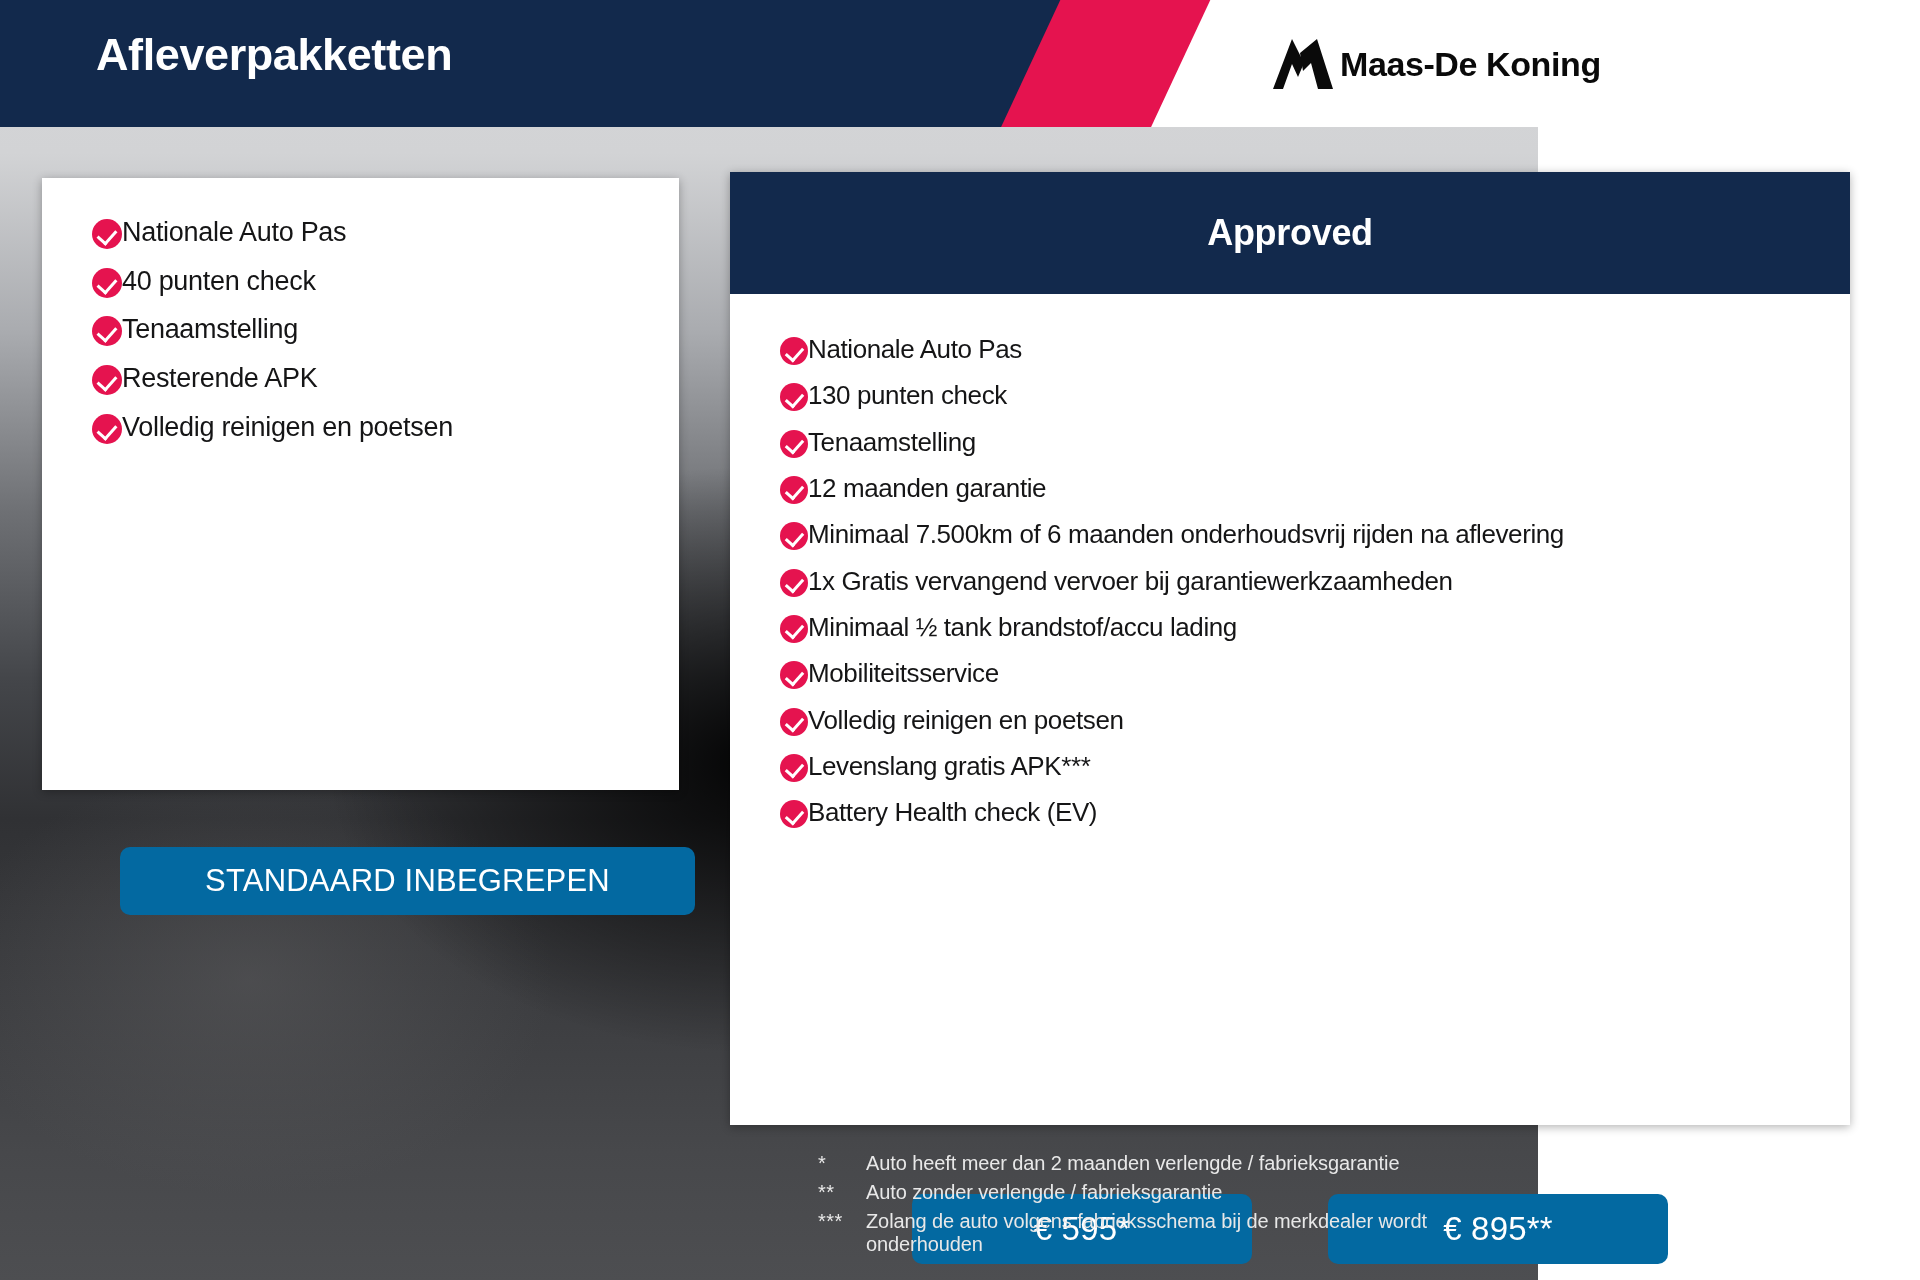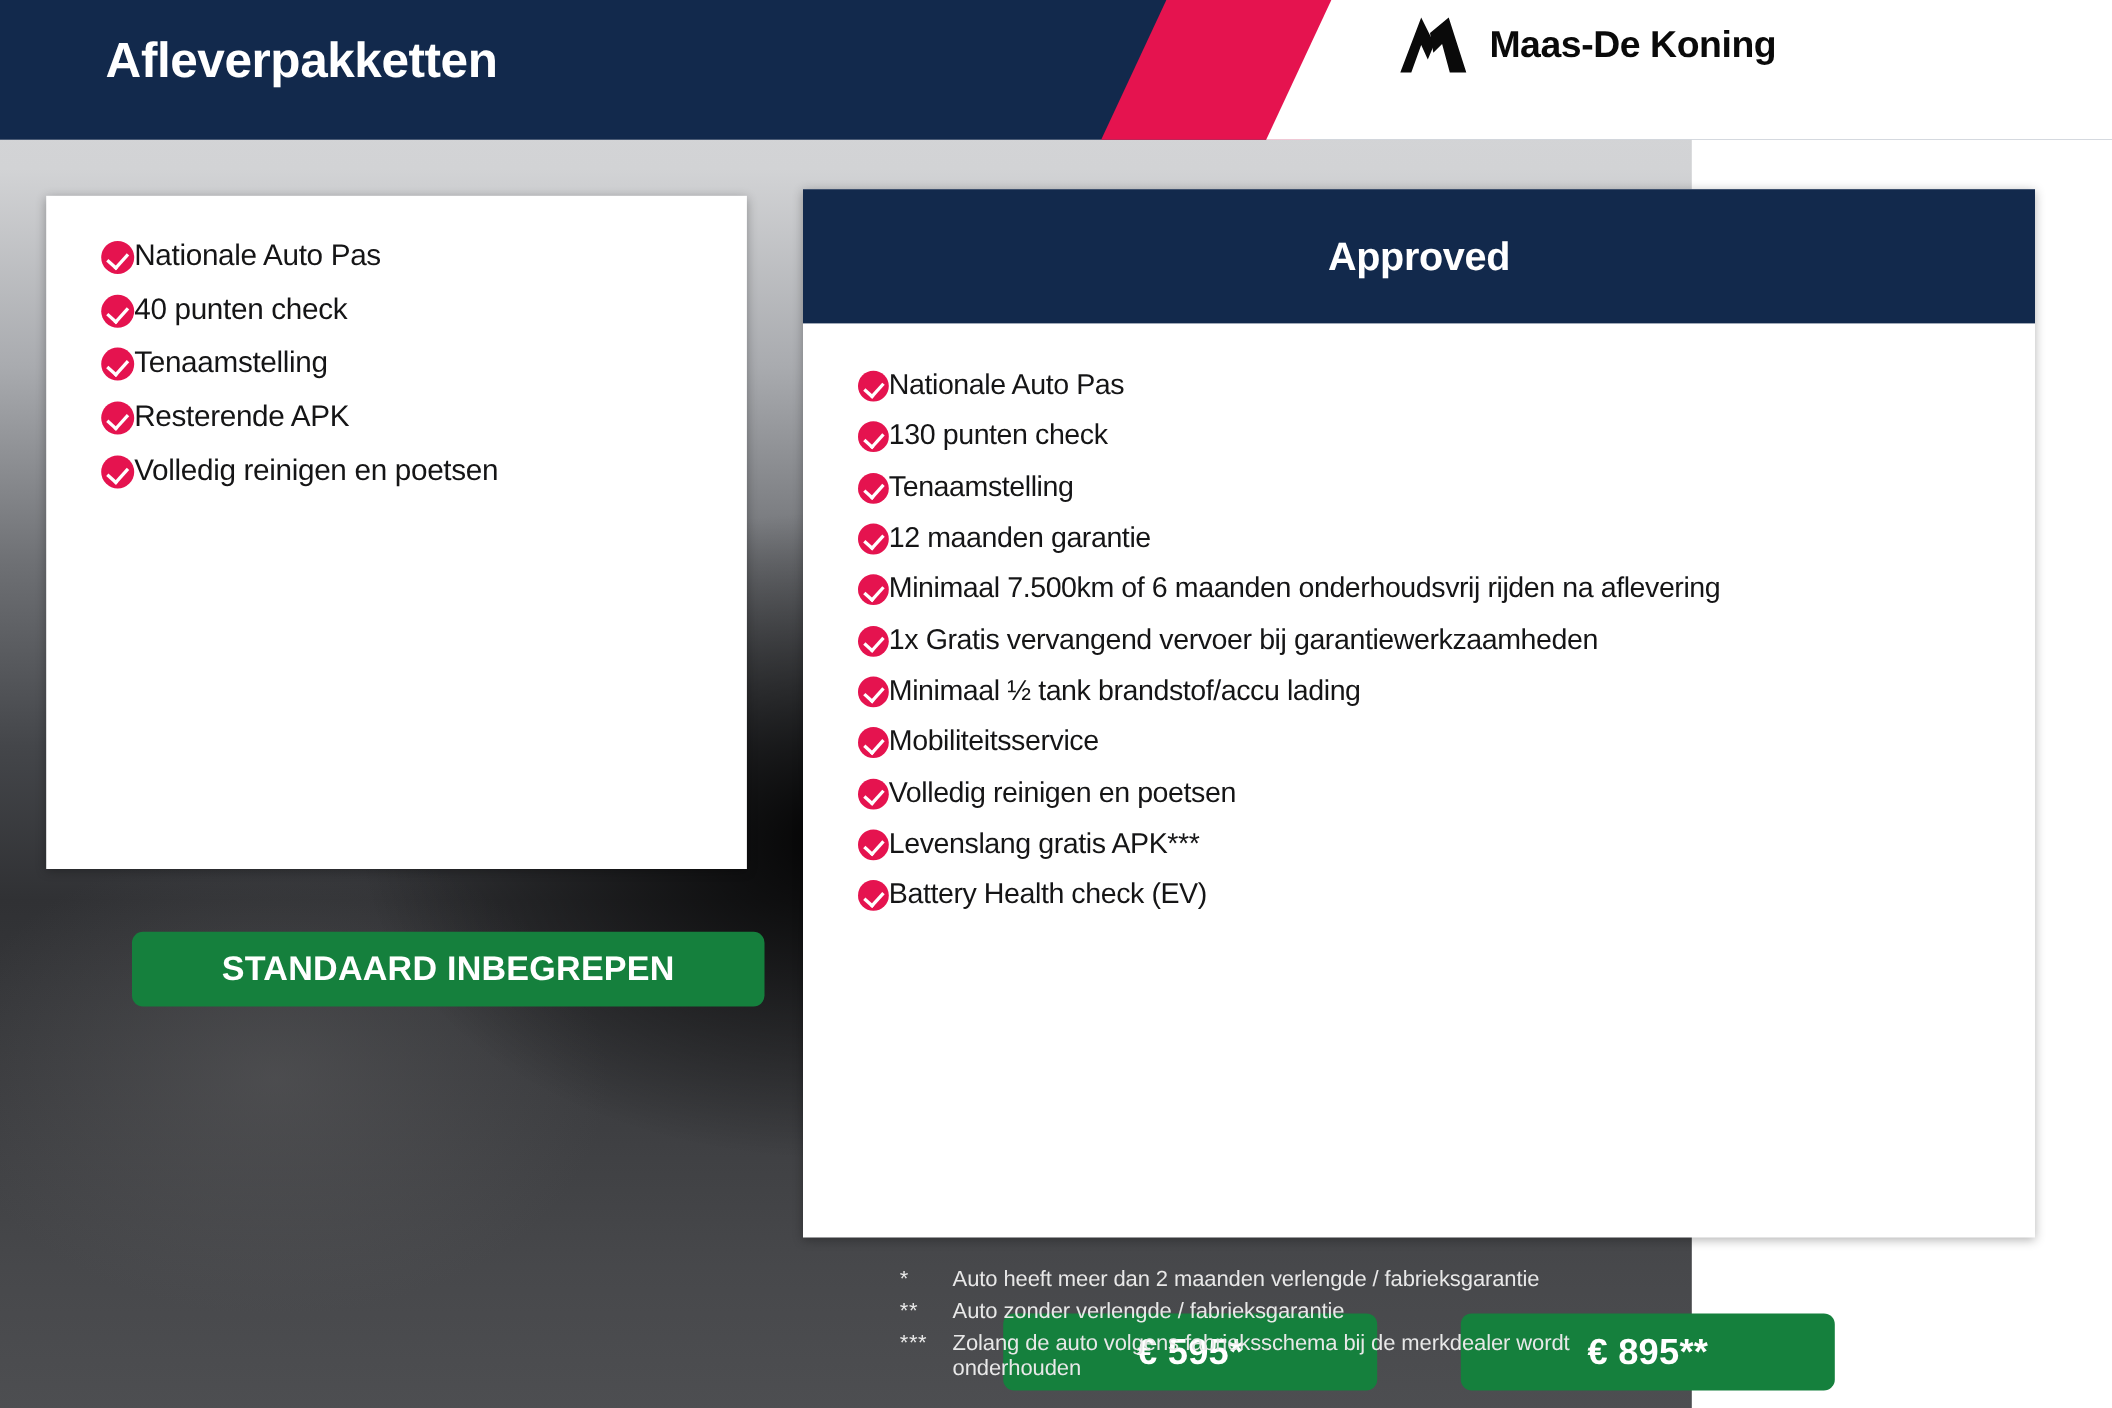--- a/index.html
+++ b/index.html
@@ -45,22 +45,22 @@
     width: 900px; height: 150px;
     background: #ffffff;
     transform: skewX(-25deg);
   }
   #header-title {
     position: absolute; left: 96px; top: 29px;
     font-size: 45px; font-weight: 700; color: #ffffff;
     letter-spacing: -0.4px;
   }
   #brand {
-    position: absolute; left: 1270px; top: 10px;
-    display: flex; align-items: center; gap: 18px;
+    position: absolute; left: 1270px; top: 33px;
+    display: flex; align-items: center; gap: 4px;
   }
   #brand-name {
     font-size: 34px; font-weight: 700; color: #0a0a0a;
     letter-spacing: -0.4px; white-space: nowrap;
   }
   #brand-mark { width: 66px; height: 62px; display: block; }
 
   
   .card {
     position: absolute;
@@ -113,23 +113,23 @@
     border-width: 0 3.2px 3.2px 0;
   }
   .feature-text {
     font-size: 27px; font-weight: 400; color: #151516;
     line-height: 1.32; letter-spacing: -0.3px;
   }
   #list-approved .feature-text { font-size: 26px; letter-spacing: -0.4px; }
 
   .pill {
     display: inline-flex; align-items: center; justify-content: center;
-    background: #15803d; color: #ffffff;
+    background: #0369a1; color: #ffffff;
     border-radius: 10px; border: none; cursor: pointer;
-    font-family: inherit; font-weight: 700;
+    font-family: inherit; font-weight: 400;
   }
   #btn-standaard-included {
     position: absolute; left: 78px; top: 669px;
     width: 575px; height: 68px;
     font-size: 31px; letter-spacing: 0.2px;
   }
   #price-row {
     position: absolute; left: 0; top: 1022px;
     width: 1120px;
     display: flex; justify-content: center; gap: 76px;

